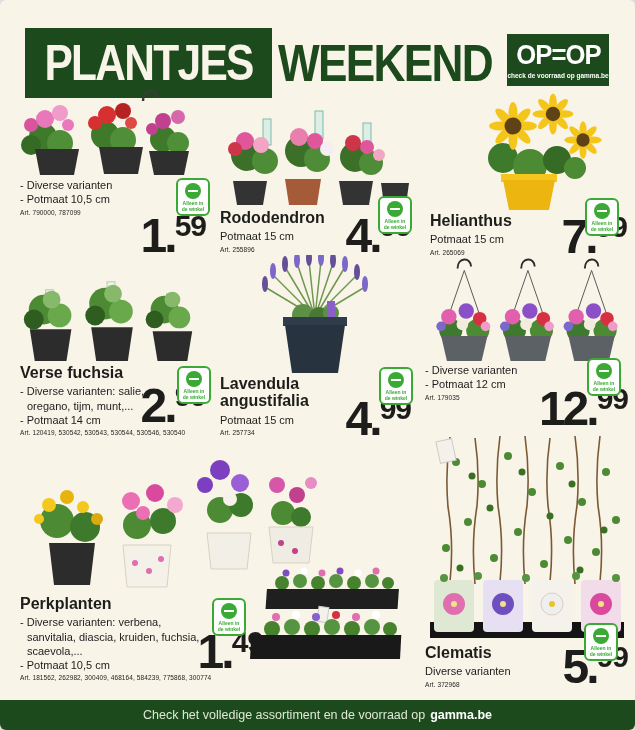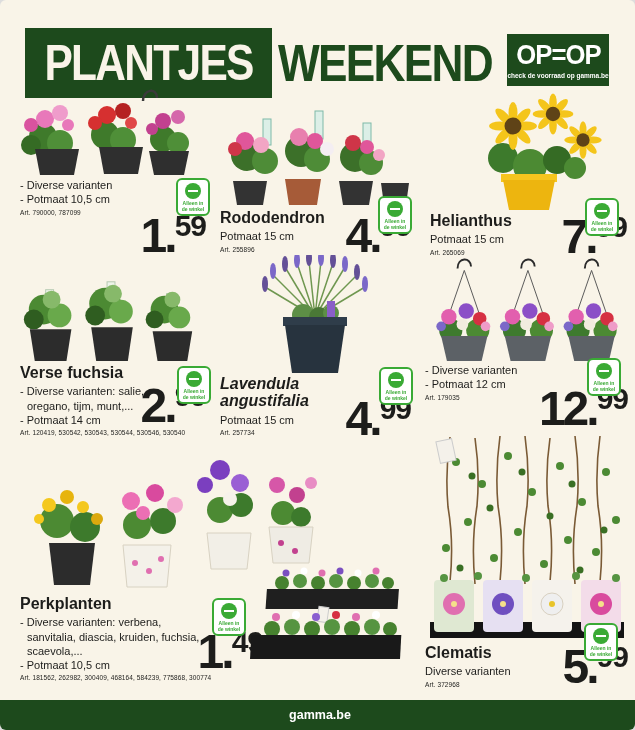--- a/index.html
+++ b/index.html
@@ -35,21 +35,21 @@
          border-radius:6px;display:flex;flex-direction:column;align-items:center;padding-top:3px;box-sizing:border-box;}
   .badge-circle{width:16px;height:16px;border-radius:50%;background:#3aaa35;position:relative;}
   .badge-circle::after{content:"";position:absolute;left:3px;right:3px;top:7px;height:2px;background:#fff;}
   .badge-label{font-size:5px;color:#3aaa35;font-weight:700;text-align:center;line-height:1.15;margin-top:2px;width:28px;}
 
   
   .c1{left:15px;top:85px;width:195px;height:172px;}  .c1 .photo{height:93px;}  .c1 .title{max-width:120px;} .c1 .badge{left:161px;top:93px;}
   .c2{left:215px;top:85px;width:200px;height:172px;} .c2 .photo{height:124px;} .c2 .badge{left:163px;top:111px;}
   .c3{left:425px;top:90px;width:206px;height:168px;} .c3 .photo{height:122px;} .c3 .badge{left:160px;top:108px;}
   .c4{left:15px;top:262px;width:195px;height:165px;} .c4 .photo{height:102px;} .c4 .badge{left:162px;top:104px;} .c4 .detail{max-width:150px;}
-  .c5{left:215px;top:255px;width:200px;height:185px;}.c5 .photo{height:120px;} .c5 .title{max-width:130px;font-style:italic;} .c5 .badge{left:164px;top:112px;}
+  .c5{left:215px;top:255px;width:200px;height:185px;}.c5 .photo{height:120px;} .c5 .title{max-width:130px;} .c5 .badge{left:164px;top:112px;}
   .c6{left:420px;top:255px;width:212px;height:175px;}.c6 .photo{height:108px;} .c6 .title{max-width:160px;} .c6 .badge{left:167px;top:103px;}
   .c7{left:15px;top:425px;width:400px;height:252px;} .c7 .photo{height:170px;} .c7 .badge{left:197px;top:173px;}
       .c7 .info{width:230px;} .c7 .detail{max-width:185px;} .c7 .price{right:152px;bottom:6px;}
   .c8{left:420px;top:432px;width:212px;height:256px;} .c8 .photo{height:212px;} .c8 .badge{left:164px;top:191px;}
 
   .trays{position:absolute;left:225px;top:120px;width:175px;height:132px;z-index:2;}
 
   
   .bottombar{position:absolute;left:0;top:700px;width:635px;height:30px;background:#1d4a1c;
              display:flex;align-items:center;justify-content:center;}
@@ -486,16 +486,17 @@
       <h3 class="title">Clematis</h3>
       <p class="detail">Diverse varianten</p>
       <p class="art">Art. 372968</p>
     </div>
     <div class="price">
       <span class="euros">5.</span><span class="cents">99</span>
     </div>
   </div>
 
   <div class="bottombar">
+    <span class="txt">Check het volledige assortiment en de voorraad op</span>
     <span class="lnk">gamma.be</span>
   </div>
 
 </div>
 
 </body></html>

